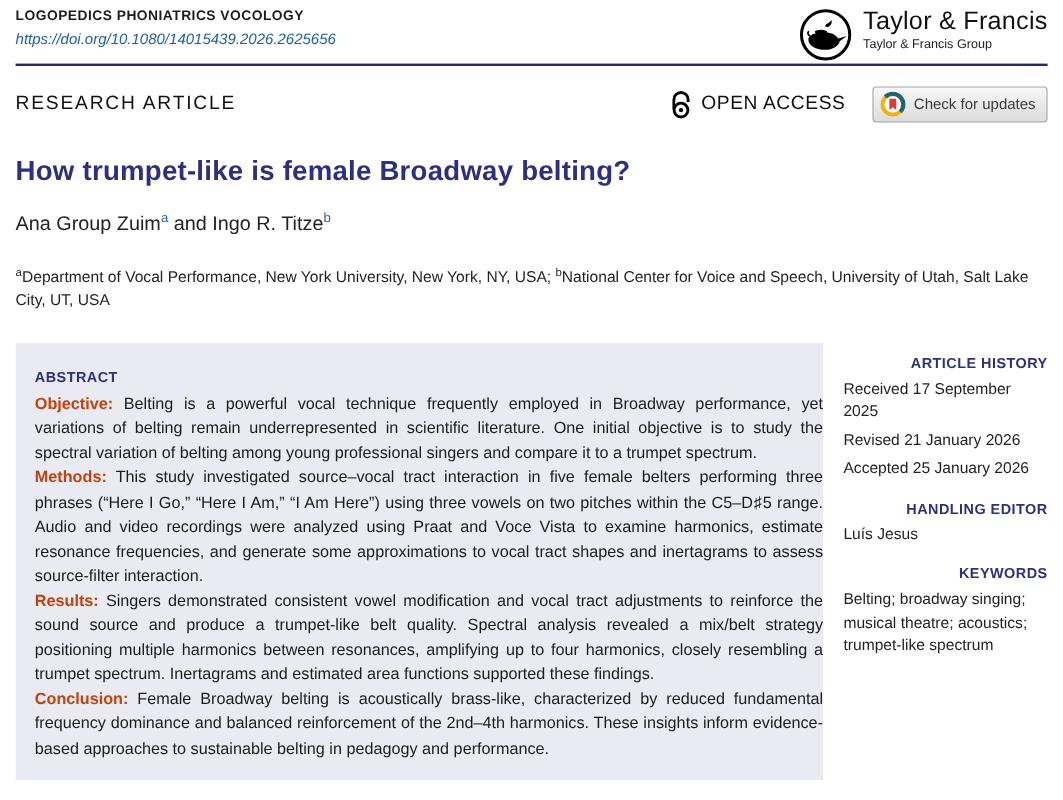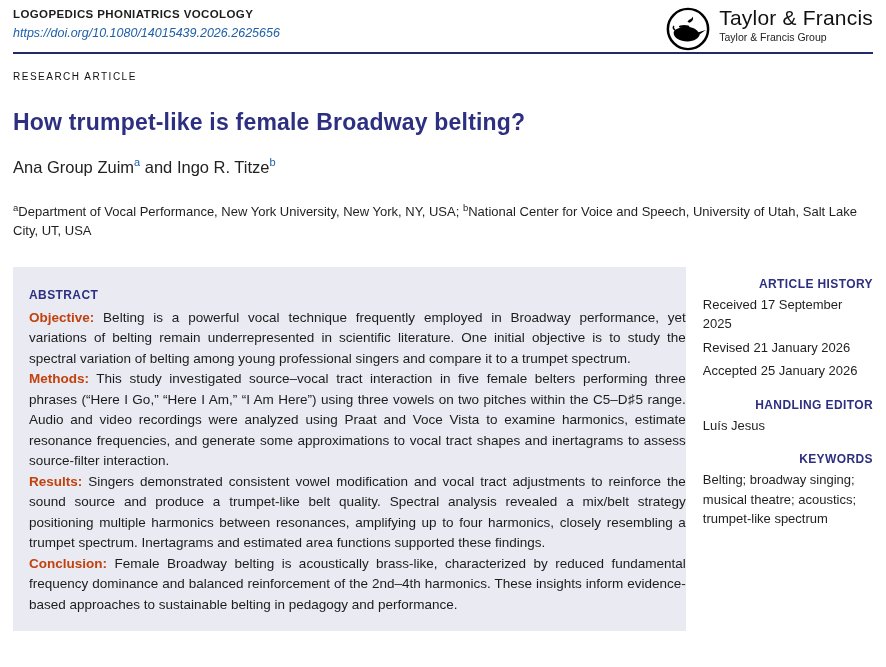--- a/index.html
+++ b/index.html
@@ -12,21 +12,21 @@
   .journal-name { font-size: 11.5px; font-weight: bold; letter-spacing: 0.4px; color: #1c1c1c; }
   .doi-link { display: inline-block; margin-top: 6px; font-size: 12.5px; color: #1d5fa8; text-decoration: none; font-style: italic; }
   .logo { position: absolute; right: 0; top: -2px; display: flex; align-items: flex-start; }
   .logo-icon { width: 46px; height: 46px; margin-right: 8px; }
   .logo-text .logo-main { font-size: 21px; color: #111; letter-spacing: 0.2px; }
   .logo-text .logo-sub { font-size: 10.5px; color: #222; margin-top: 1px; }
   .rule { border: none; border-top: 2px solid #232a68; margin-top: 11px; }
 
   
   .article-bar { margin-top: 17px; display: flex; align-items: center; justify-content: space-between; }
-  .research-article { font-size: 10px; letter-spacing: 1.5px; color: #111; }
+  .research-article { font-size: 16px; letter-spacing: 1.5px; color: #111; }
   .bar-right { display: flex; align-items: center; }
   .open-access { display: flex; align-items: center; margin-right: 22px; }
   .oa-icon { width: 19px; height: 26px; margin-right: 7px; }
   .oa-label { font-size: 16px; letter-spacing: 0.5px; color: #111; }
   .check-btn { display: flex; align-items: center; background: linear-gradient(#f7f7f7, #dcdcdc);
     border: 1px solid #a8a8a8; border-radius: 3px; padding: 3px 9px 3px 5px; cursor: pointer; }
   .check-btn .cm-icon { width: 22px; height: 22px; margin-right: 7px; }
   .check-btn .check-label { font-size: 12.5px; color: #3c3c3c; }
 
   
@@ -67,20 +67,39 @@
       <div class="logo-text">
         <div class="logo-main">Taylor &amp; Francis</div>
         <div class="logo-sub">Taylor &amp; Francis Group</div>
       </div>
     </div>
   </div>
   <hr class="rule">
 
   <div class="article-bar">
     <div class="research-article">RESEARCH ARTICLE</div>
+    <div class="bar-right">
+      <div class="open-access">
+        <svg class="oa-icon" viewBox="0 0 24 30">
+          <path d="M4.5 20 v-10 a7.5 7.5 0 0 1 15 0 v2.5" fill="none" stroke="#000" stroke-width="3"></path>
+          <circle cx="12" cy="21" r="7.3" fill="none" stroke="#000" stroke-width="3"></circle>
+          <circle cx="12" cy="21" r="2.3" fill="#000"></circle>
+        </svg>
+        <span class="oa-label">OPEN ACCESS</span>
+      </div>
+      <div class="check-btn">
+        <svg class="cm-icon" viewBox="0 0 26 26">
+          <circle cx="13" cy="13" r="12" fill="#f0b310"></circle>
+          <path d="M4.2 4.2 A12.4 12.4 0 0 1 21.8 21.8 Z" fill="#20646f"></path>
+          <circle cx="13" cy="13" r="8.2" fill="#fff"></circle>
+          <path d="M9.6 7.5 h6.8 v11 l-3.4-2.8 -3.4 2.8 z" fill="#d93a3f"></path>
+        </svg>
+        <span class="check-label">Check for updates</span>
+      </div>
+    </div>
   </div>
 
   <h1 class="title">How trumpet-like is female Broadway belting?</h1>
 
   <div class="authors">
     <span>Ana Group Zuim</span><sup>a</sup><span> and </span><span>Ingo R. Titze</span><sup>b</sup>
   </div>
 
   <div class="affils">
     <sup>a</sup><span>Department of Vocal Performance, New York University, New York, NY, USA; </span><sup>b</sup><span>National Center for Voice and Speech, University of Utah, Salt Lake City, UT, USA</span>

